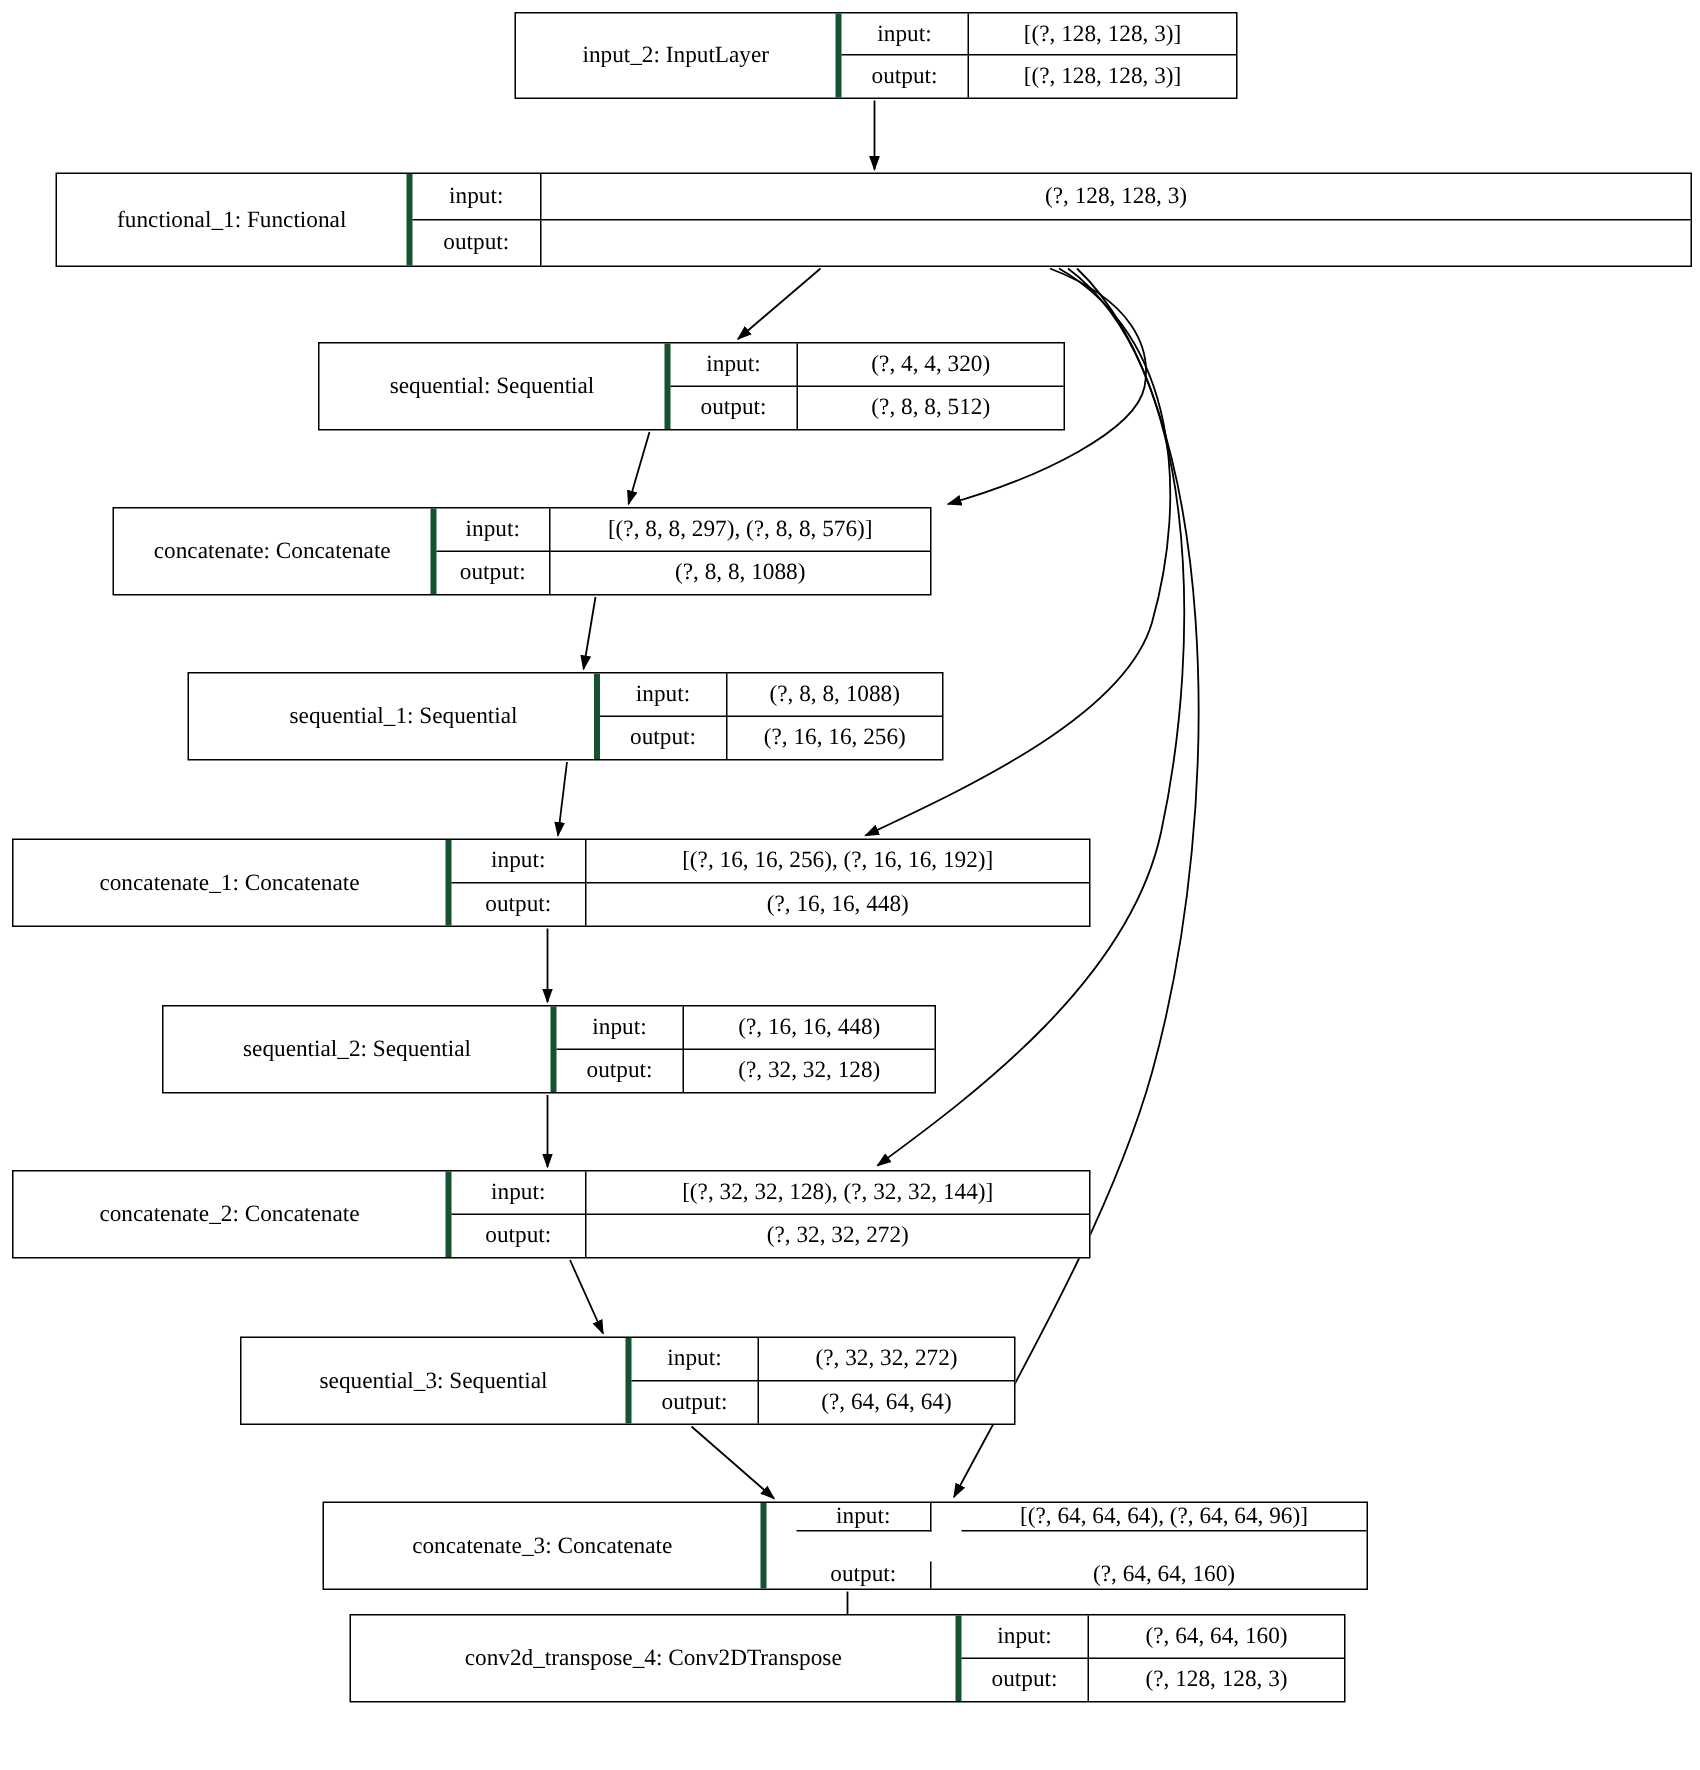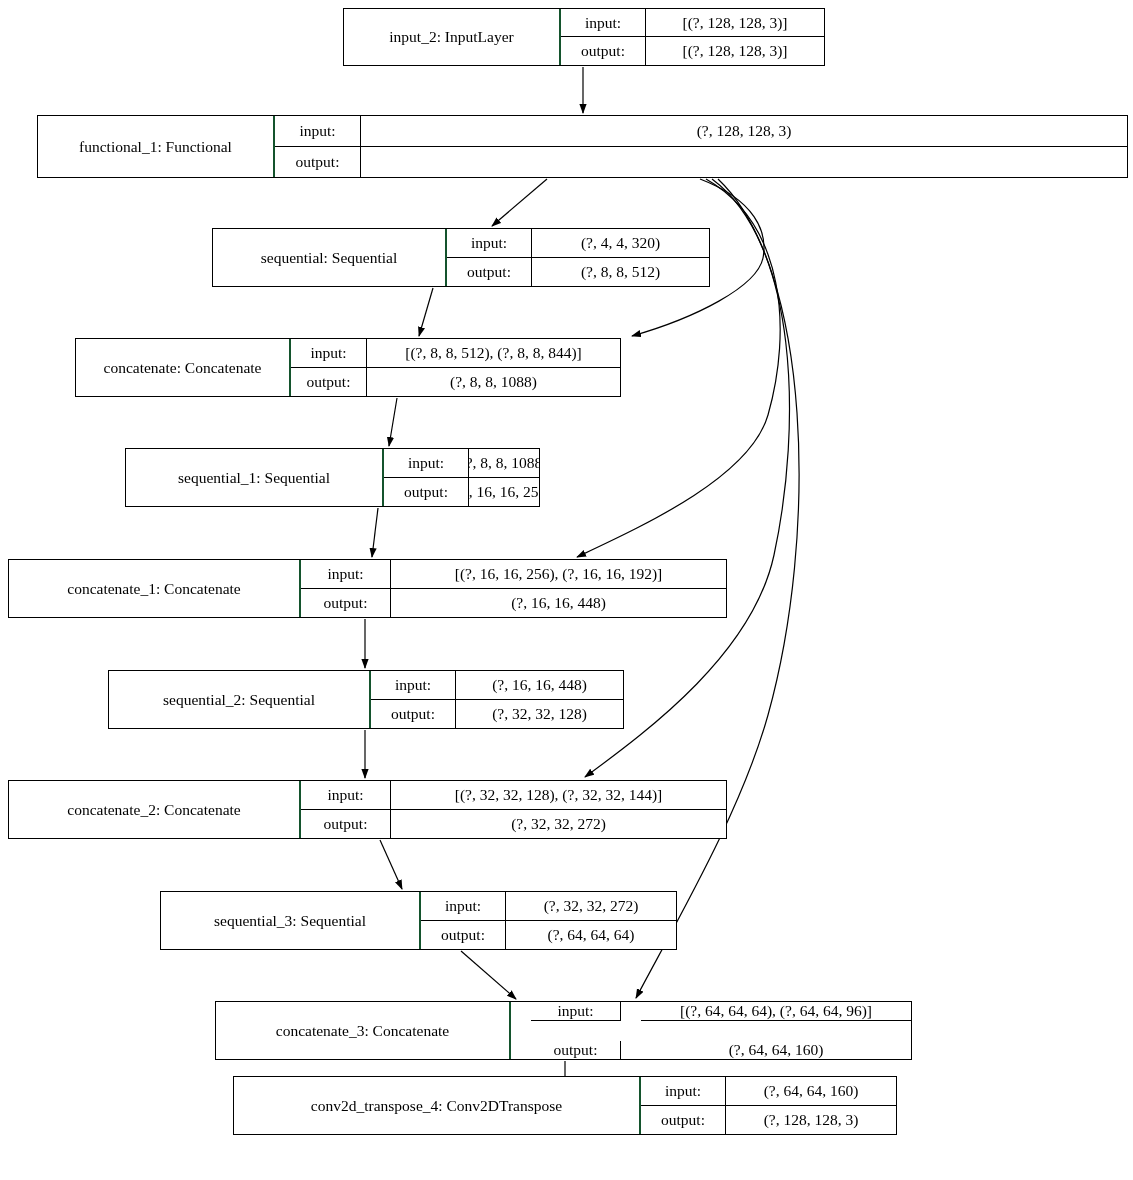--- a/index.html
+++ b/index.html
@@ -37,21 +37,21 @@
     align-items: center;
     justify-content: center;
     box-sizing: border-box;
     white-space: nowrap;
     overflow: hidden;
     padding: 0 6px;
   }
   .cell-name {
     grid-column: 1;
     grid-row: 1 / 3;
-    border-right: 2px solid #14532d;
+    border-right: 4px solid #14532d;
   }
   .cell-label-in {
     grid-column: 2; grid-row: 1;
     border-right: 1px solid #000000;
     border-bottom: 1px solid #000000;
   }
   .cell-label-out {
     grid-column: 2; grid-row: 2;
     border-right: 1px solid #000000;
   }
@@ -108,24 +108,24 @@
         <div class="cell cell-name">sequential: Sequential</div>
         <div class="cell cell-label-in">input:</div>
         <div class="cell cell-label-out">output:</div>
         <div class="cell cell-val-in">(?, 4, 4, 320)</div>
         <div class="cell cell-val-out">(?, 8, 8, 512)</div>
       </div>
       <div class="node" style="left: 75px; top: 338px; width: 546px; height: 59px; grid-template-columns: 215px 76px 1fr; grid-template-rows: 1fr 1fr;">
         <div class="cell cell-name">concatenate: Concatenate</div>
         <div class="cell cell-label-in">input:</div>
         <div class="cell cell-label-out">output:</div>
-        <div class="cell cell-val-in">[(?, 8, 8, 512), (?, 8, 8, 844)]</div>
+        <div class="cell cell-val-in">[(?, 8, 8, 297), (?, 8, 8, 576)]</div>
         <div class="cell cell-val-out">(?, 8, 8, 1088)</div>
       </div>
-      <div class="node" style="left: 125px; top: 448px; width: 415px; height: 59px; grid-template-columns: 258px 85px 1fr; grid-template-rows: 1fr 1fr;">
+      <div class="node" style="left: 125px; top: 448px; width: 504px; height: 59px; grid-template-columns: 258px 85px 1fr; grid-template-rows: 1fr 1fr; padding-left: 16px;">
         <div class="cell cell-name">sequential_1: Sequential</div>
         <div class="cell cell-label-in">input:</div>
         <div class="cell cell-label-out">output:</div>
         <div class="cell cell-val-in">(?, 8, 8, 1088)</div>
         <div class="cell cell-val-out">(?, 16, 16, 256)</div>
       </div>
       <div class="node" style="left: 8px; top: 559px; width: 719px; height: 59px; grid-template-columns: 292px 90px 1fr; grid-template-rows: 1fr 1fr;">
         <div class="cell cell-name">concatenate_1: Concatenate</div>
         <div class="cell cell-label-in">input:</div>
         <div class="cell cell-label-out">output:</div>

